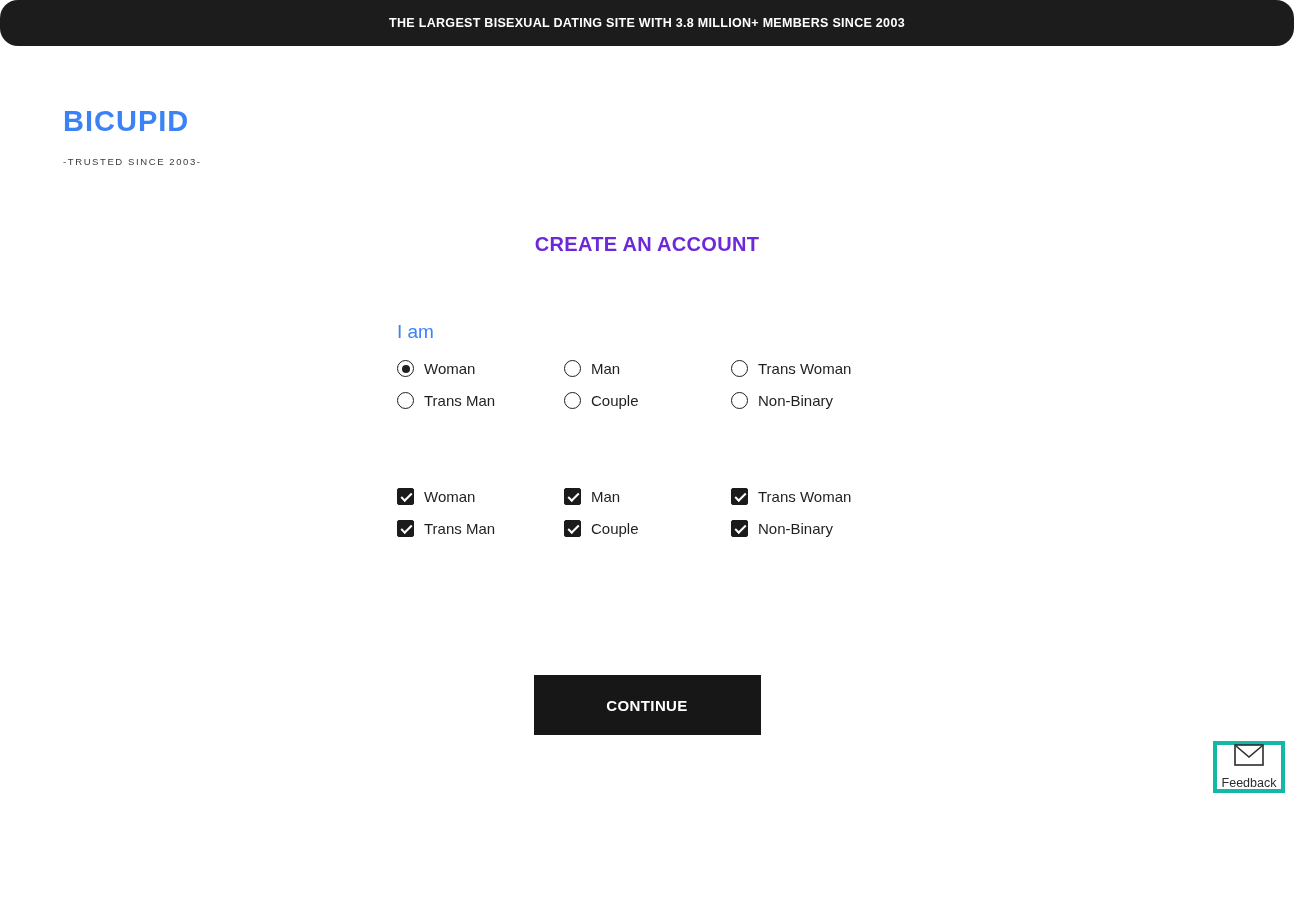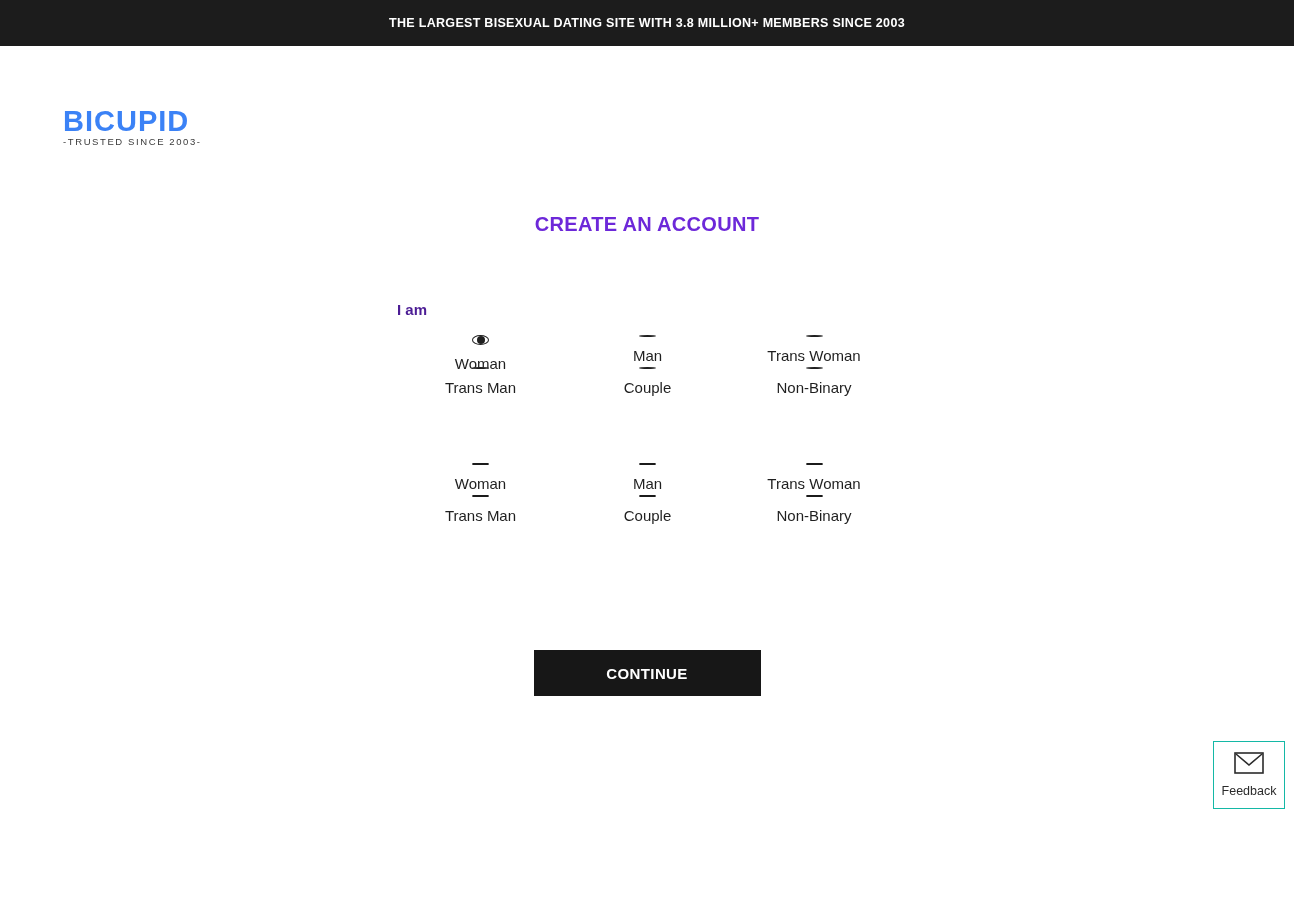--- a/index.html
+++ b/index.html
@@ -13,20 +13,21 @@
   }
 
   
   .top-banner {
     width: 100%;
     height: 46px;
     background: #1c1c1c;
     display: flex;
     align-items: center;
     justify-content: center;
+    border-radius: 18px;
   }
   .top-banner span {
     color: #ffffff;
     font-size: 12.5px;
     font-weight: bold;
     letter-spacing: 0.3px;
   }
 
   
   .logo {
@@ -38,58 +39,57 @@
     font-size: 29px;
     font-weight: bold;
     letter-spacing: 1px;
     color: #3b82f6;
     line-height: 1;
   }
   .logo-tagline {
     font-size: 9.5px;
     letter-spacing: 1.6px;
     color: #3a3a3a;
-    margin-top: 0;
+    margin-top: 20px;
   }
 
   
   .page-title {
     text-align: center;
     font-size: 20px;
     font-weight: bold;
     color: #6d28d9;
     letter-spacing: 0.3px;
     margin-top: 64px;
   }
 
   
   .form-container {
     width: 500px;
     margin: 0 auto;
   }
   .group-iam { margin-top: 65px; }
   .group-looking { margin-top: 78px; }
   .group-label {
-    font-size: 15px;
-    font-weight: bold;
-    color: #4c1d95;
+    font-size: 19px;
+    font-weight: normal;
+    color: #3b82f6;
   }
   .options-grid {
     margin-top: 17px;
     display: grid;
     grid-template-columns: 167px 167px 166px;
     row-gap: 14px;
   }
   .opt {
     display: flex;
-    align-items: center;
+    align-items: flex-start;
     gap: 10px;
     height: 18px;
     cursor: pointer;
-    flex-direction: column;
   }
   .opt-label {
     font-size: 15px;
     color: #1f1f1f;
     white-space: nowrap;
   }
 
   
   .radio {
     width: 17px;
@@ -133,41 +133,41 @@
     height: 4px;
     border-left: 2px solid #ffffff;
     border-bottom: 2px solid #ffffff;
     transform: rotate(-45deg);
   }
 
   
   .continue-btn {
     display: block;
     width: 227px;
-    height: 46px;
+    height: 60px;
     margin: 137px auto 0 auto;
     background: #171717;
     color: #ffffff;
     border: none;
     font-family: "Liberation Sans", sans-serif;
     font-size: 15px;
     font-weight: bold;
     letter-spacing: 0.4px;
     cursor: pointer;
   }
 
   
   .feedback-box {
     position: absolute;
     top: 741px;
     left: 1213px;
     width: 72px;
-    height: 68px;
-    background: #ffffff;
-    border: 1px solid #14b8a6;
+    height: 52px;
+    background: #ffffff;
+    border: 4px solid #14b8a6;
     display: flex;
     flex-direction: column;
     align-items: center;
     justify-content: center;
     gap: 6px;
     cursor: pointer;
   }
   .feedback-box .fb-label {
     font-size: 12.5px;
     color: #2b2b2b;

